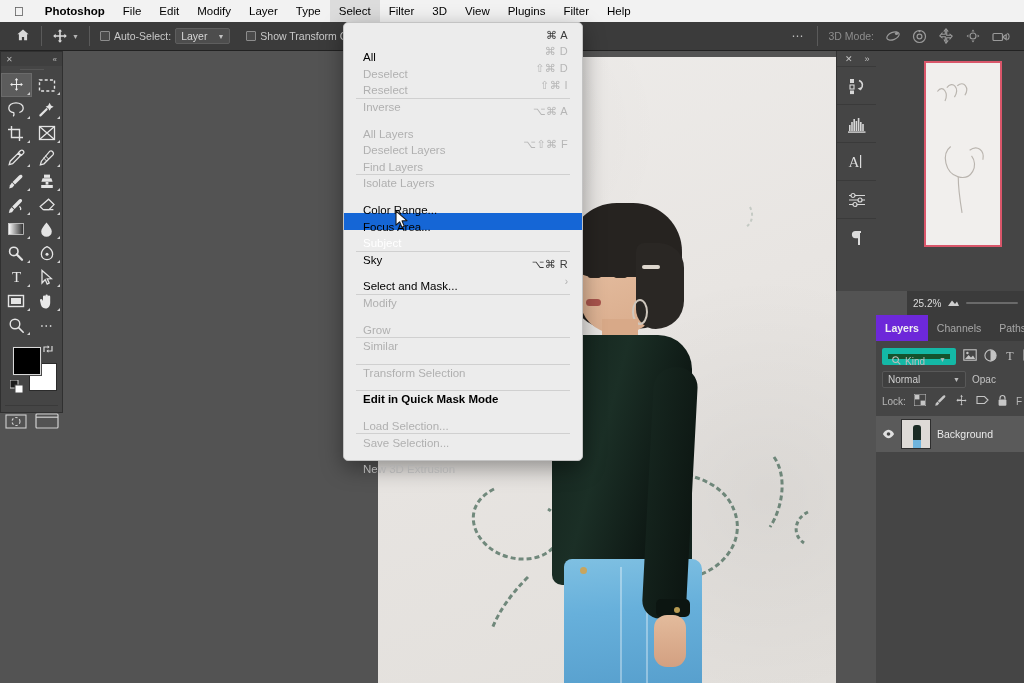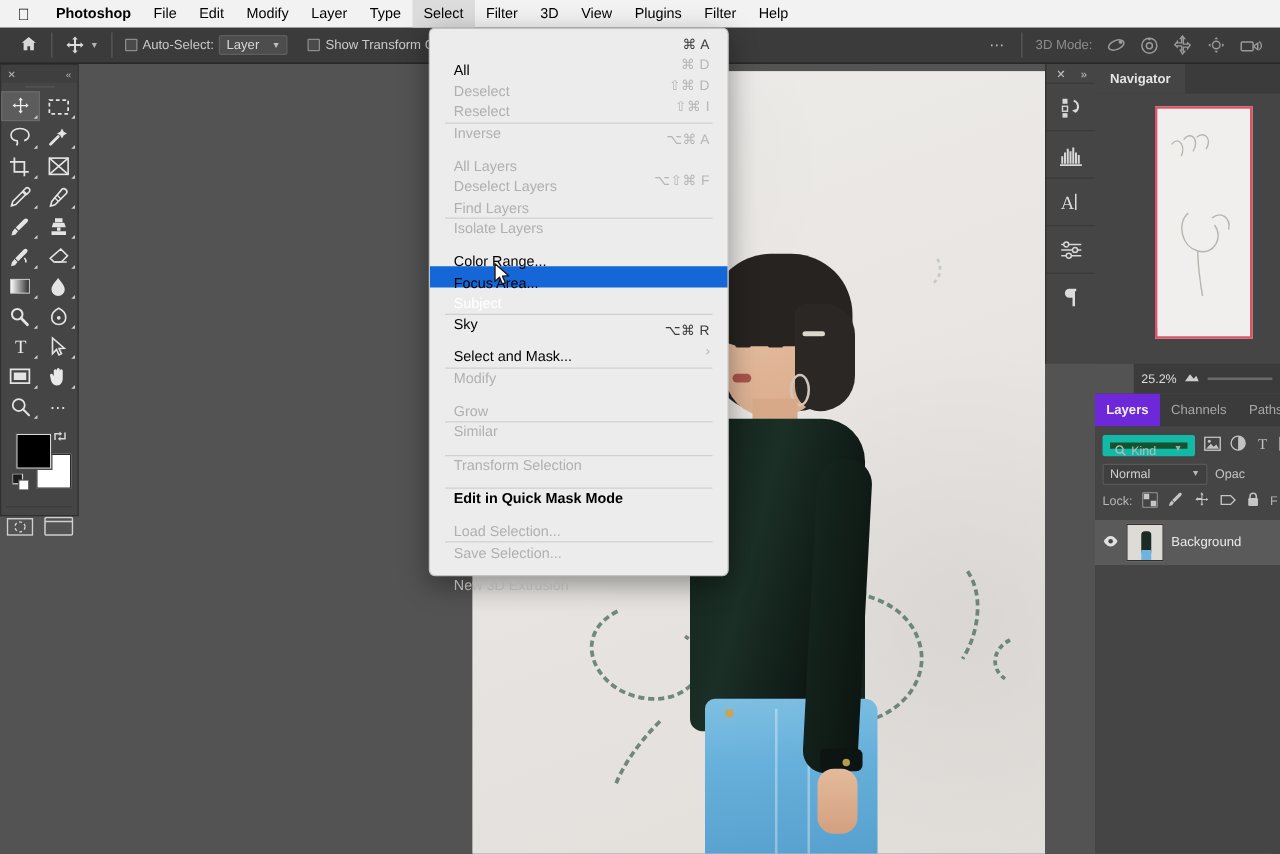--- a/index.html
+++ b/index.html
@@ -655,23 +655,20 @@
         </svg>
     </div>
     <div class="rail-item">
       <svg width="20" height="20" viewBox="0 0 20 20">
           <path d="M14 3H8.5a3.6 3.6 0 0 0 0 7.2H11V17h2V5h1z" fill="#dcdcdc"></path>
         </svg>
     </div>
   </div>
 
   <div class="navpanel">
-    <div class="nav-tabbar">
-      <div class="nav-tab">Navigator</div>
-    </div>
     <div class="nav-body">
       <div class="nav-proxy">
         <svg viewBox="0 0 78 186">
           <rect width="78" height="186" fill="#f1efed"></rect>
           <g stroke="#b9b4ae" fill="none" stroke-width="1.2">
             <path d="M12 30 C 18 22, 24 32, 20 40"></path>
             <path d="M22 26 C 28 18, 36 26, 30 36"></path>
             <path d="M33 24 C 40 18, 46 26, 41 34"></path>
             <path d="M26 88 C 16 96, 20 116, 34 120 C 48 124, 56 108, 48 98"></path>
             <path d="M34 120 C 34 134, 36 146, 38 158"></path>

